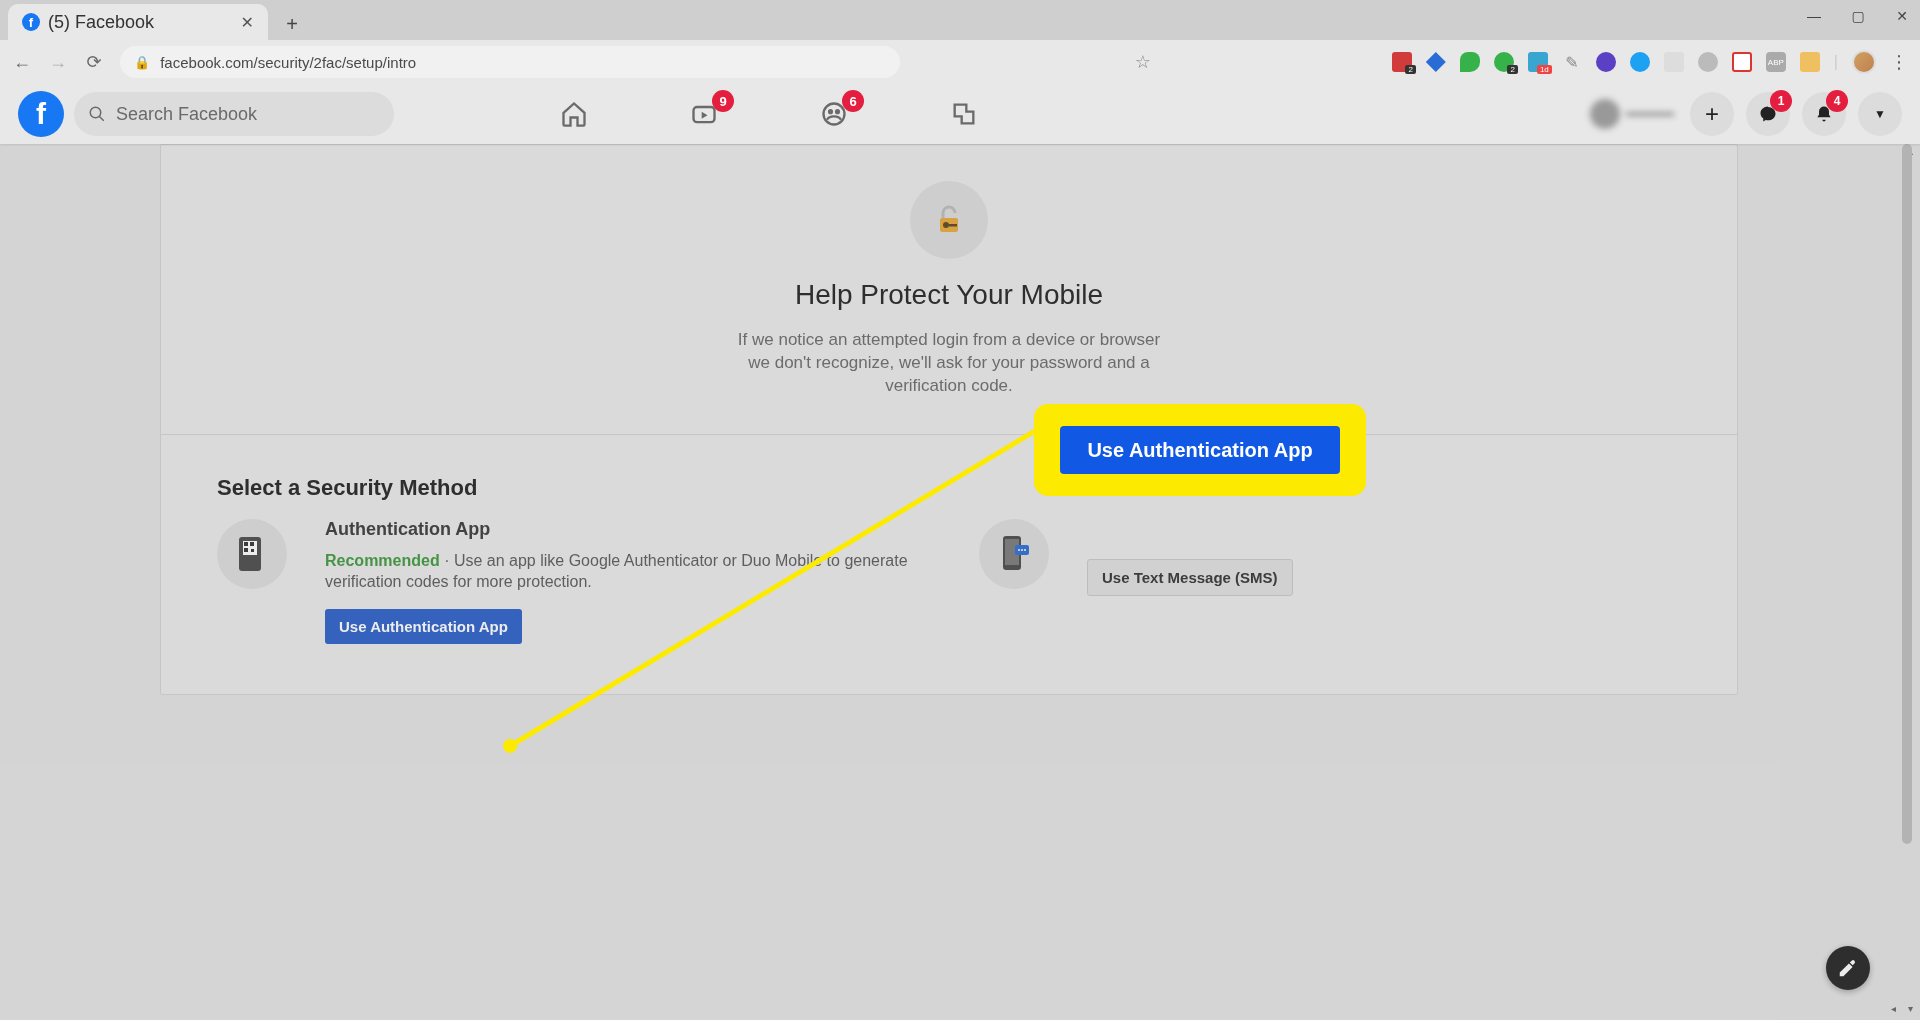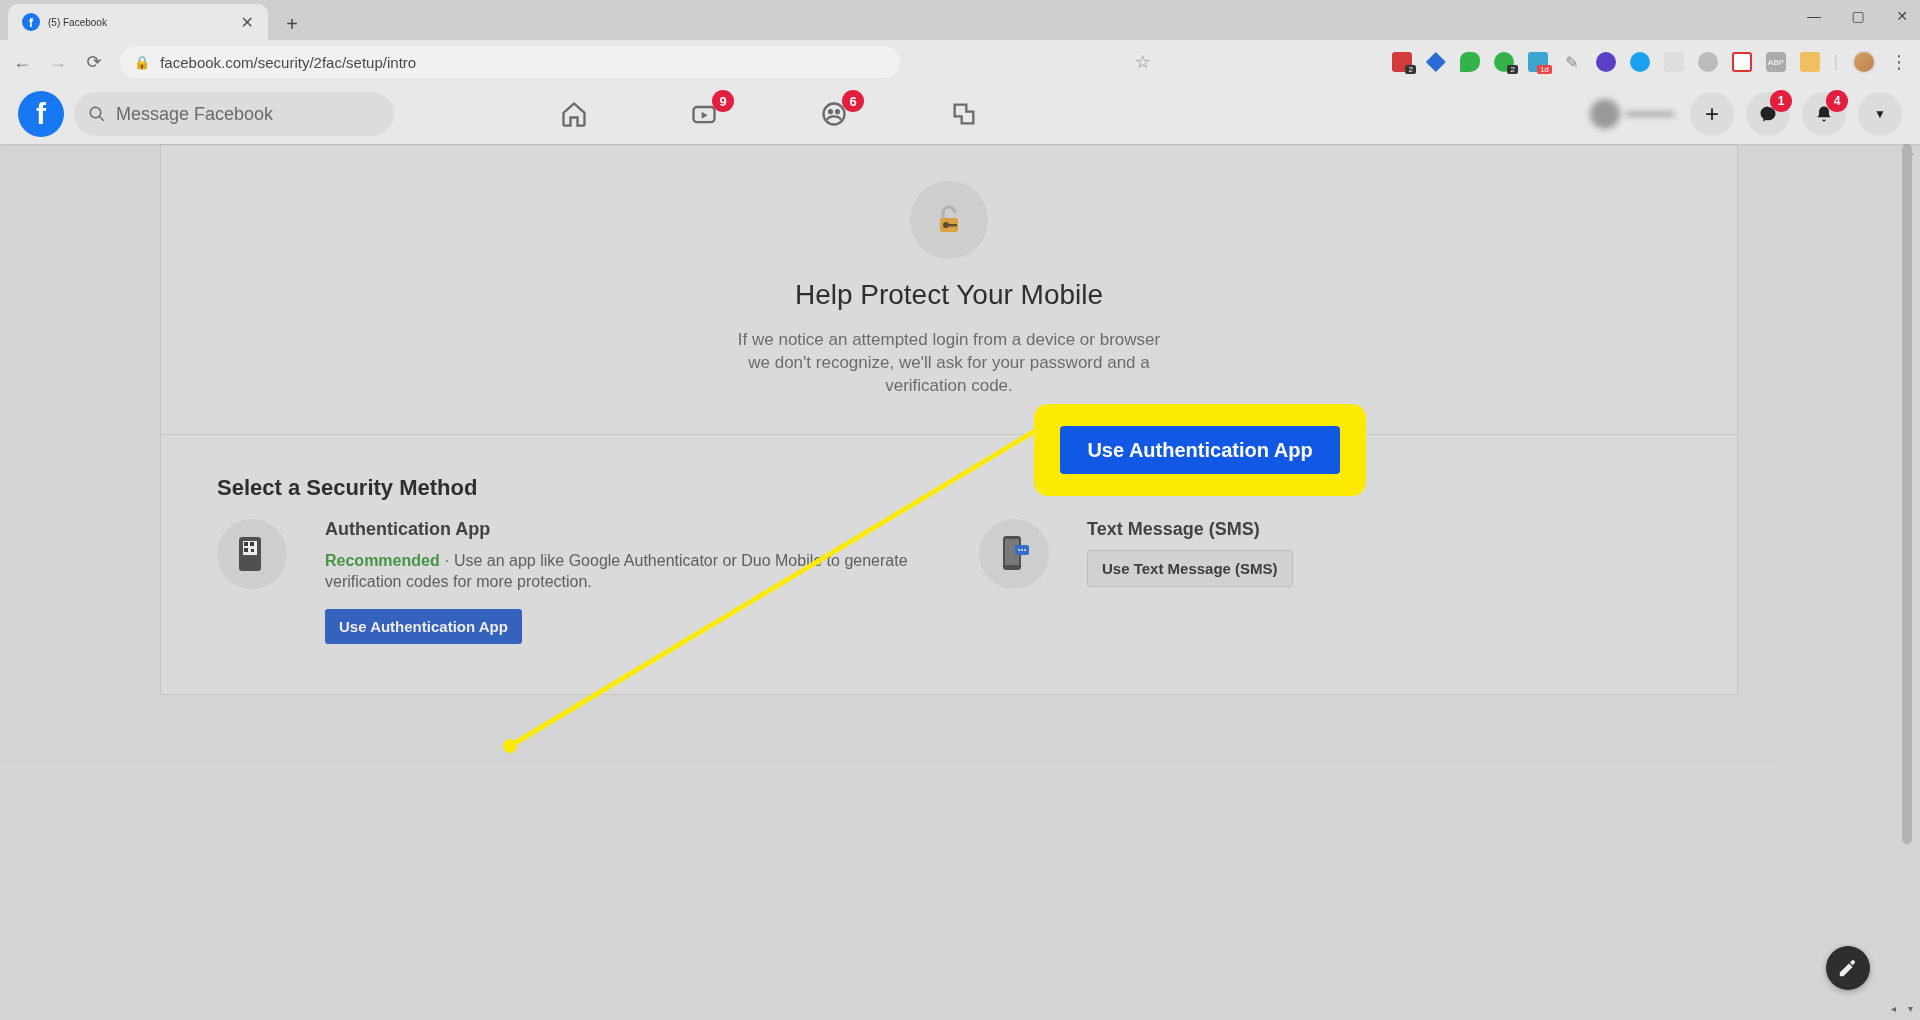--- a/index.html
+++ b/index.html
@@ -3,21 +3,21 @@
 <meta charset="utf-8">
 <style>
 * { margin: 0; padding: 0; box-sizing: border-box; font-family: -apple-system, BlinkMacSystemFont, "Segoe UI", Helvetica, Arial, sans-serif; }
 body { background: #c9c9c9; width: 1920px; height: 1020px; overflow: hidden; position: relative; }
 
 
 .browser-chrome { background: #cfcfcf; }
 .tab-bar { height: 40px; display: flex; align-items: flex-end; padding: 0 8px; background: #cfcfcf; }
 .tab { background: #e8e8e8; height: 36px; border-radius: 10px 10px 0 0; display: flex; align-items: center; padding: 0 14px; min-width: 260px; gap: 8px; }
 .tab-favicon { width: 18px; height: 18px; border-radius: 50%; background: #1877f2; display:flex; align-items:center; justify-content:center; color:#fff; font-weight:bold; font-size:13px;}
-.tab-title { font-size: 10px; color:#333; flex:1;}
+.tab-title { font-size: 18px; color:#333; flex:1;}
 .tab-close { color:#555; font-size:16px; }
 .tab-add { margin-left: 8px; width:32px; height:32px; display:flex; align-items:center; justify-content:center; color:#444; font-size:20px;}
 .window-controls { position:absolute; right:8px; top:8px; display:flex; gap:24px; color:#444; font-size:14px;}
 .window-controls span { width:20px; text-align:center; }
 
 .url-bar { height: 44px; background: #e8e8e8; display:flex; align-items:center; padding: 0 12px; gap: 16px; }
 .nav-btn { color:#6a6a6a; font-size: 18px; width:20px; text-align:center; }
 .nav-btn.disabled { color:#b0b0b0; }
 .url-input { flex:1; max-width: 780px; height: 32px; background: #f1f1f1; border-radius: 16px; display:flex; align-items:center; padding: 0 14px; gap:10px; font-size:15px; color:#4a4a4a;}
 .url-lock { color:#6a6a6a; font-size:13px;}
@@ -67,21 +67,21 @@
 
 .panel-bottom { padding: 40px 56px 50px; }
 .panel-bottom h2 { font-size:22px; font-weight:700; color:#222; margin-bottom: 18px;}
 .methods { display:flex; gap: 60px;}
 .method { flex:1; display:flex; gap:38px;}
 .method-icon { width:70px; height:70px; border-radius:50%; background:#ddd; flex-shrink:0; display:flex; align-items:center; justify-content:center;}
 .method-body h3 { font-size:18px; font-weight:700; color:#3a3a3a; margin-bottom:10px;}
 .method-body p { font-size:16px; color:#5a5a5a; line-height:1.35; margin-bottom:16px;}
 .rec { color:#3d993d; font-weight:600;}
 .btn-primary { background:#2a5fc7; color:#fff; border:none; padding:9px 14px; font-size:15px; font-weight:700; border-radius:3px; cursor:pointer;}
-.btn-secondary { background:#e0e0e0; color:#333; border:1px solid #c9c9c9; padding:9px 14px; font-size:15px; font-weight:700; border-radius:3px; cursor:pointer;}
+.btn-secondary { background:#e0e0e0; color:#333; border:1px solid #c9c9c9; padding:9px 14px; font-size:15px; font-weight:700; border-radius:3px; cursor:pointer;margin-top:40px;}
 
 
 .callout { position:absolute; top: 326px; left: 1040px; width: 320px; height: 80px; background:#fcea00; border-radius:8px; display:flex; align-items:center; justify-content:center; box-shadow: 0 0 0 6px #fcea00; z-index:20;}
 .callout-inner { background:#1159e5; color:#fff; border-radius:4px; width: 280px; height:48px; display:flex; align-items:center; justify-content:center; font-size:20px; font-weight:700;}
 .callout-line { position:absolute; z-index:19; pointer-events:none; }
 .callout-line line { stroke:#fcea00; stroke-width:5;}
 .callout-dot { fill:#fcea00;}
 
 
 .fab { position:absolute; right:50px; bottom:30px; width:44px; height:44px; border-radius:50%; background:#222; color:#fff; display:flex; align-items:center; justify-content:center; font-size:22px; font-weight:700; box-shadow:0 2px 6px rgba(0,0,0,0.3);}
@@ -145,21 +145,21 @@
 <div class="viewport">
   <div class="dim-overlay"></div>
 
   <div class="fb-header">
     <div class="fb-logo">f</div>
     <div class="fb-search">
       <svg viewBox="0 0 24 24">
           <circle cx="10" cy="10" r="7" fill="none" stroke="#6a6a6a" stroke-width="2"></circle>
           <line x1="15" y1="15" x2="21" y2="21" stroke="#6a6a6a" stroke-width="2"></line>
         </svg>
-      <span>Message Facebook</span>
+      <span>Search Facebook</span>
     </div>
     <div class="fb-nav">
       <div class="fb-nav-item">
         <svg viewBox="0 0 24 24">
             <path d="M3 11l9-8 9 8v10a1 1 0 01-1 1h-5v-7h-6v7H4a1 1 0 01-1-1V11z" fill="none" stroke="#6a6a6a" stroke-width="2"></path>
           </svg>
       </div>
       <div class="fb-nav-item">
         <svg viewBox="0 0 24 24">
             <rect x="3" y="6" width="18" height="13" rx="3" fill="none" stroke="#6a6a6a" stroke-width="2"></rect>
@@ -254,21 +254,20 @@
               <svg width="46" height="46" viewBox="0 0 46 46">
                   <rect x="12" y="5" width="18" height="34" rx="3" fill="#4a4a4a"></rect>
                   <rect x="14" y="8" width="14" height="26" fill="#7a7a7a"></rect>
                   <rect x="24" y="14" width="14" height="10" rx="2" fill="#2a6cd6"></rect>
                   <circle cx="28" cy="19" r="1" fill="#fff"></circle>
                   <circle cx="31" cy="19" r="1" fill="#fff"></circle>
                   <circle cx="34" cy="19" r="1" fill="#fff"></circle>
                 </svg>
             </div>
             <div class="method-body">
-              <h3>Text Message (SMS)</h3>
               <button class="btn-secondary">Use Text Message (SMS)</button>
             </div>
           </div>
         </div>
       </div>
     </div>
   </div>
 
   <svg class="callout-line" width="1500" height="900" style="top:0;left:0">
     <line x1="510" y1="662" x2="1050" y2="338"></line>

